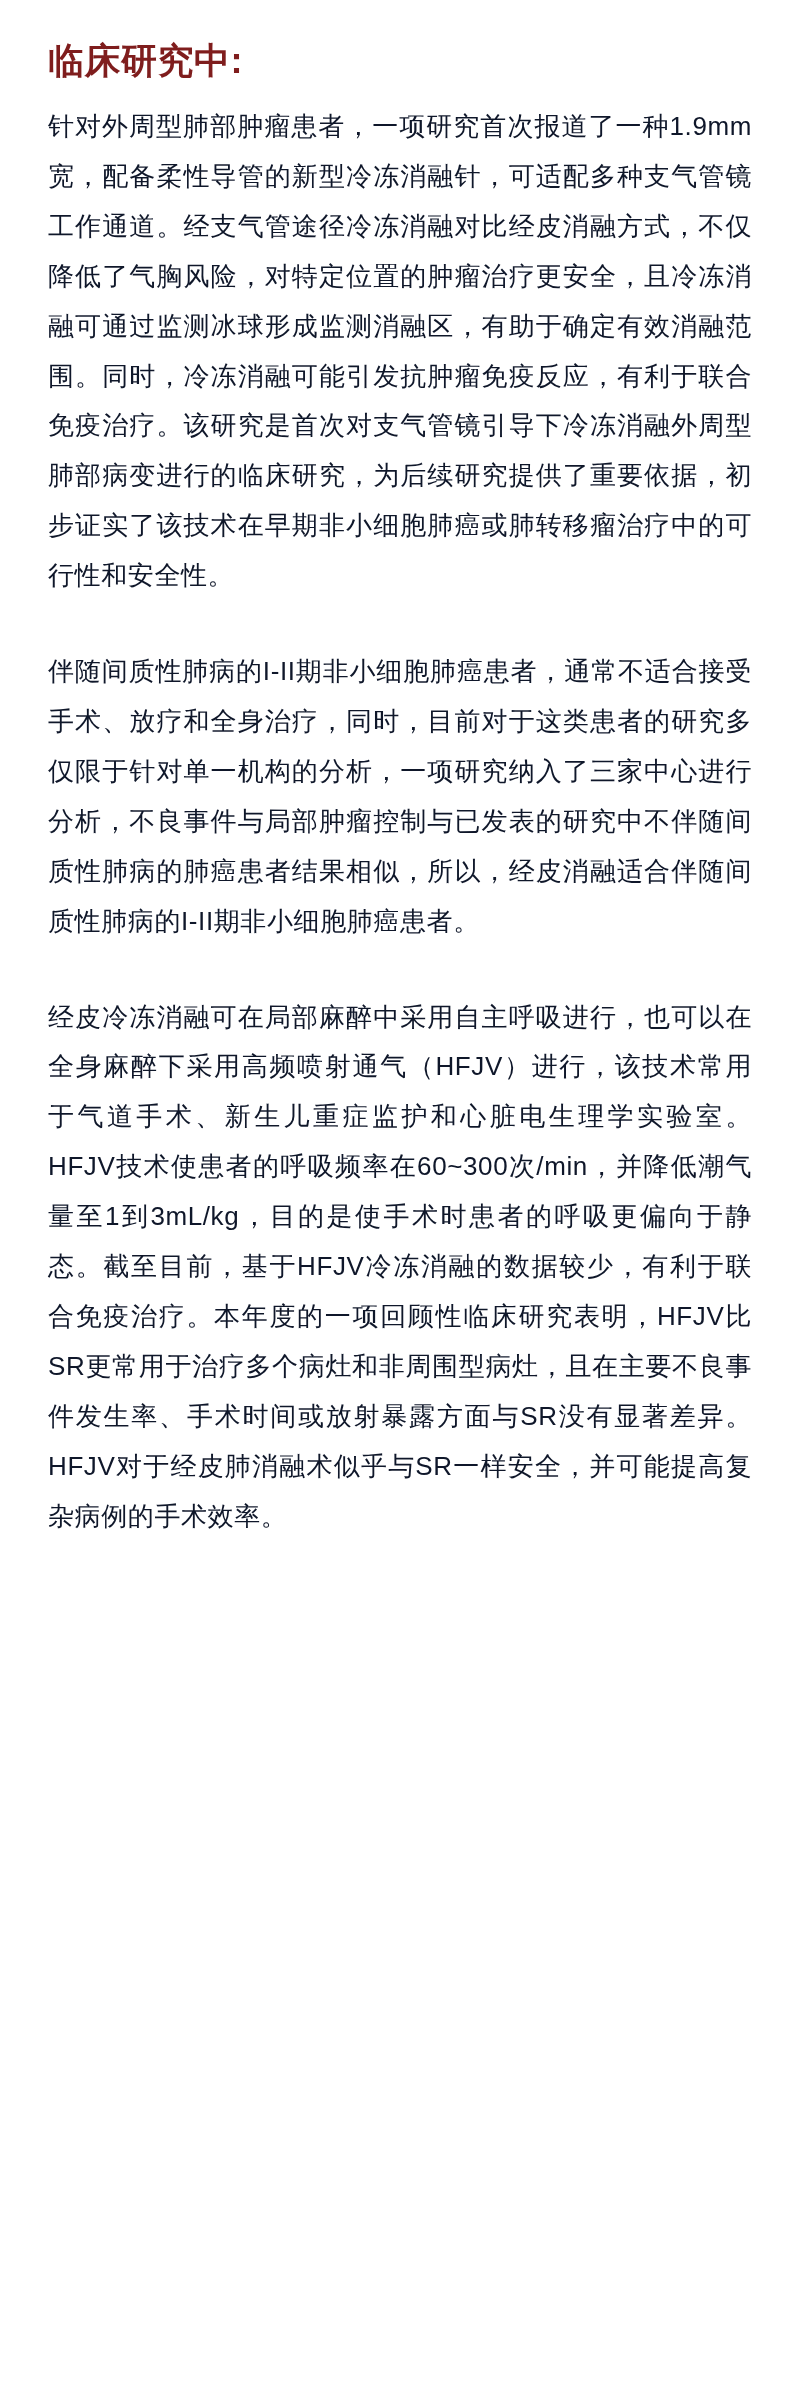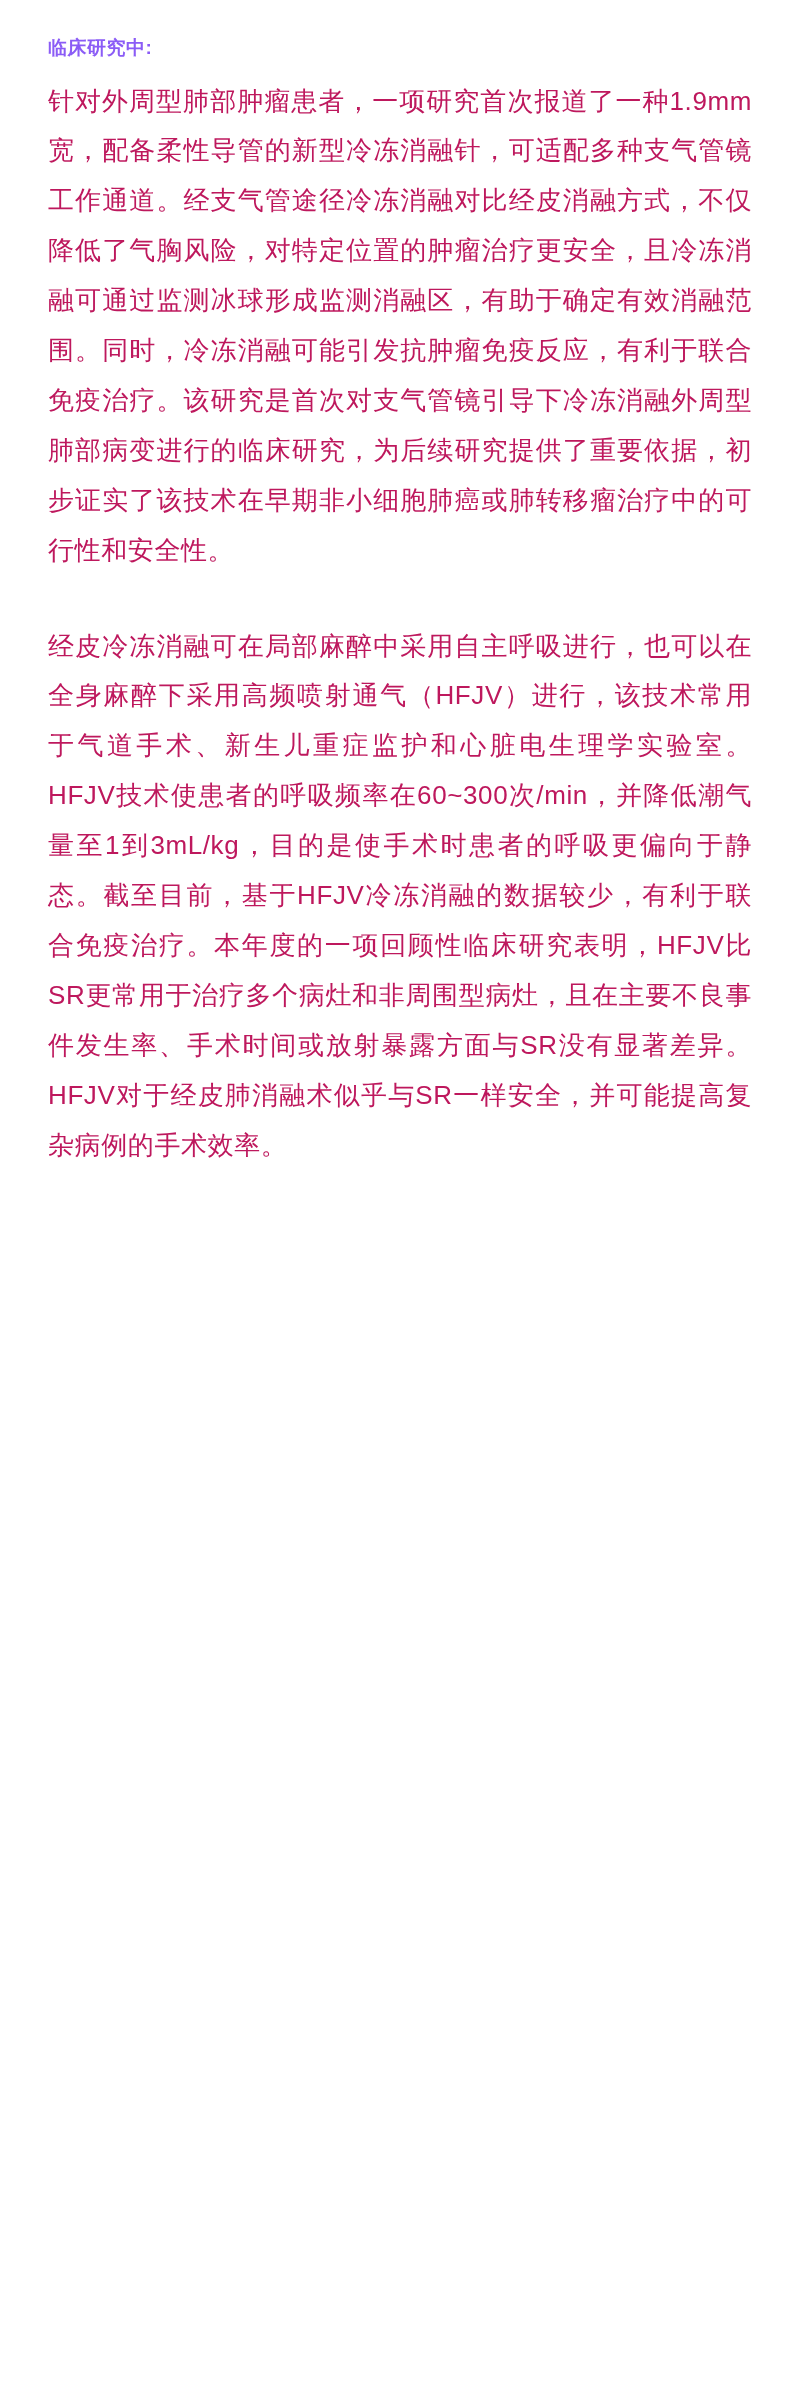--- a/index.html
+++ b/index.html
@@ -13,40 +13,41 @@
     font-family: "Liberation Sans", sans-serif;
   }
   .page {
     width: 800px;
     min-height: 2406px;
     box-sizing: border-box;
     padding: 34px 48px 40px 48px;
     background: #ffffff;
   }
   .section-heading {
-    color: #8b5cf6;
+    color: #7f1d1d;
     font-weight: bold;
-    font-size: 19px;
+    font-size: 36px;
     line-height: 1.5;
     letter-spacing: 0.5px;
     margin: 0 0 14px 0;
   }
   .para {
-    color: #be185d;
+    color: #0f172a;
     font-size: 26px;
     line-height: 1.92;
     letter-spacing: 0.6px;
     text-align: justify;
     text-justify: inter-ideograph;
     margin: 0;
   }
   .para + .para {
     margin-top: 46px;
   }
 </style>
 </head>
 <body>
 
 <div class="page">
   <h1 class="section-heading">临床研究中:</h1>
   <p class="para">针对外周型肺部肿瘤患者，一项研究首次报道了一种1.9mm宽，配备柔性导管的新型冷冻消融针，可适配多种支气管镜工作通道。经支气管途径冷冻消融对比经皮消融方式，不仅降低了气胸风险，对特定位置的肿瘤治疗更安全，且冷冻消融可通过监测冰球形成监测消融区，有助于确定有效消融范围。同时，冷冻消融可能引发抗肿瘤免疫反应，有利于联合免疫治疗。该研究是首次对支气管镜引导下冷冻消融外周型肺部病变进行的临床研究，为后续研究提供了重要依据，初步证实了该技术在早期非小细胞肺癌或肺转移瘤治疗中的可行性和安全性。</p>
+  <p class="para">伴随间质性肺病的I-II期非小细胞肺癌患者，通常不适合接受手术、放疗和全身治疗，同时，目前对于这类患者的研究多仅限于针对单一机构的分析，一项研究纳入了三家中心进行分析，不良事件与局部肿瘤控制与已发表的研究中不伴随间质性肺病的肺癌患者结果相似，所以，经皮消融适合伴随间质性肺病的I-II期非小细胞肺癌患者。</p>
   <p class="para">经皮冷冻消融可在局部麻醉中采用自主呼吸进行，也可以在全身麻醉下采用高频喷射通气（HFJV）进行，该技术常用于气道手术、新生儿重症监护和心脏电生理学实验室。HFJV技术使患者的呼吸频率在60~300次/min，并降低潮气量至1到3mL/kg，目的是使手术时患者的呼吸更偏向于静态。截至目前，基于HFJV冷冻消融的数据较少，有利于联合免疫治疗。本年度的一项回顾性临床研究表明，HFJV比SR更常用于治疗多个病灶和非周围型病灶，且在主要不良事件发生率、手术时间或放射暴露方面与SR没有显著差异。HFJV对于经皮肺消融术似乎与SR一样安全，并可能提高复杂病例的手术效率。</p>
 </div>
 
 </body></html>

